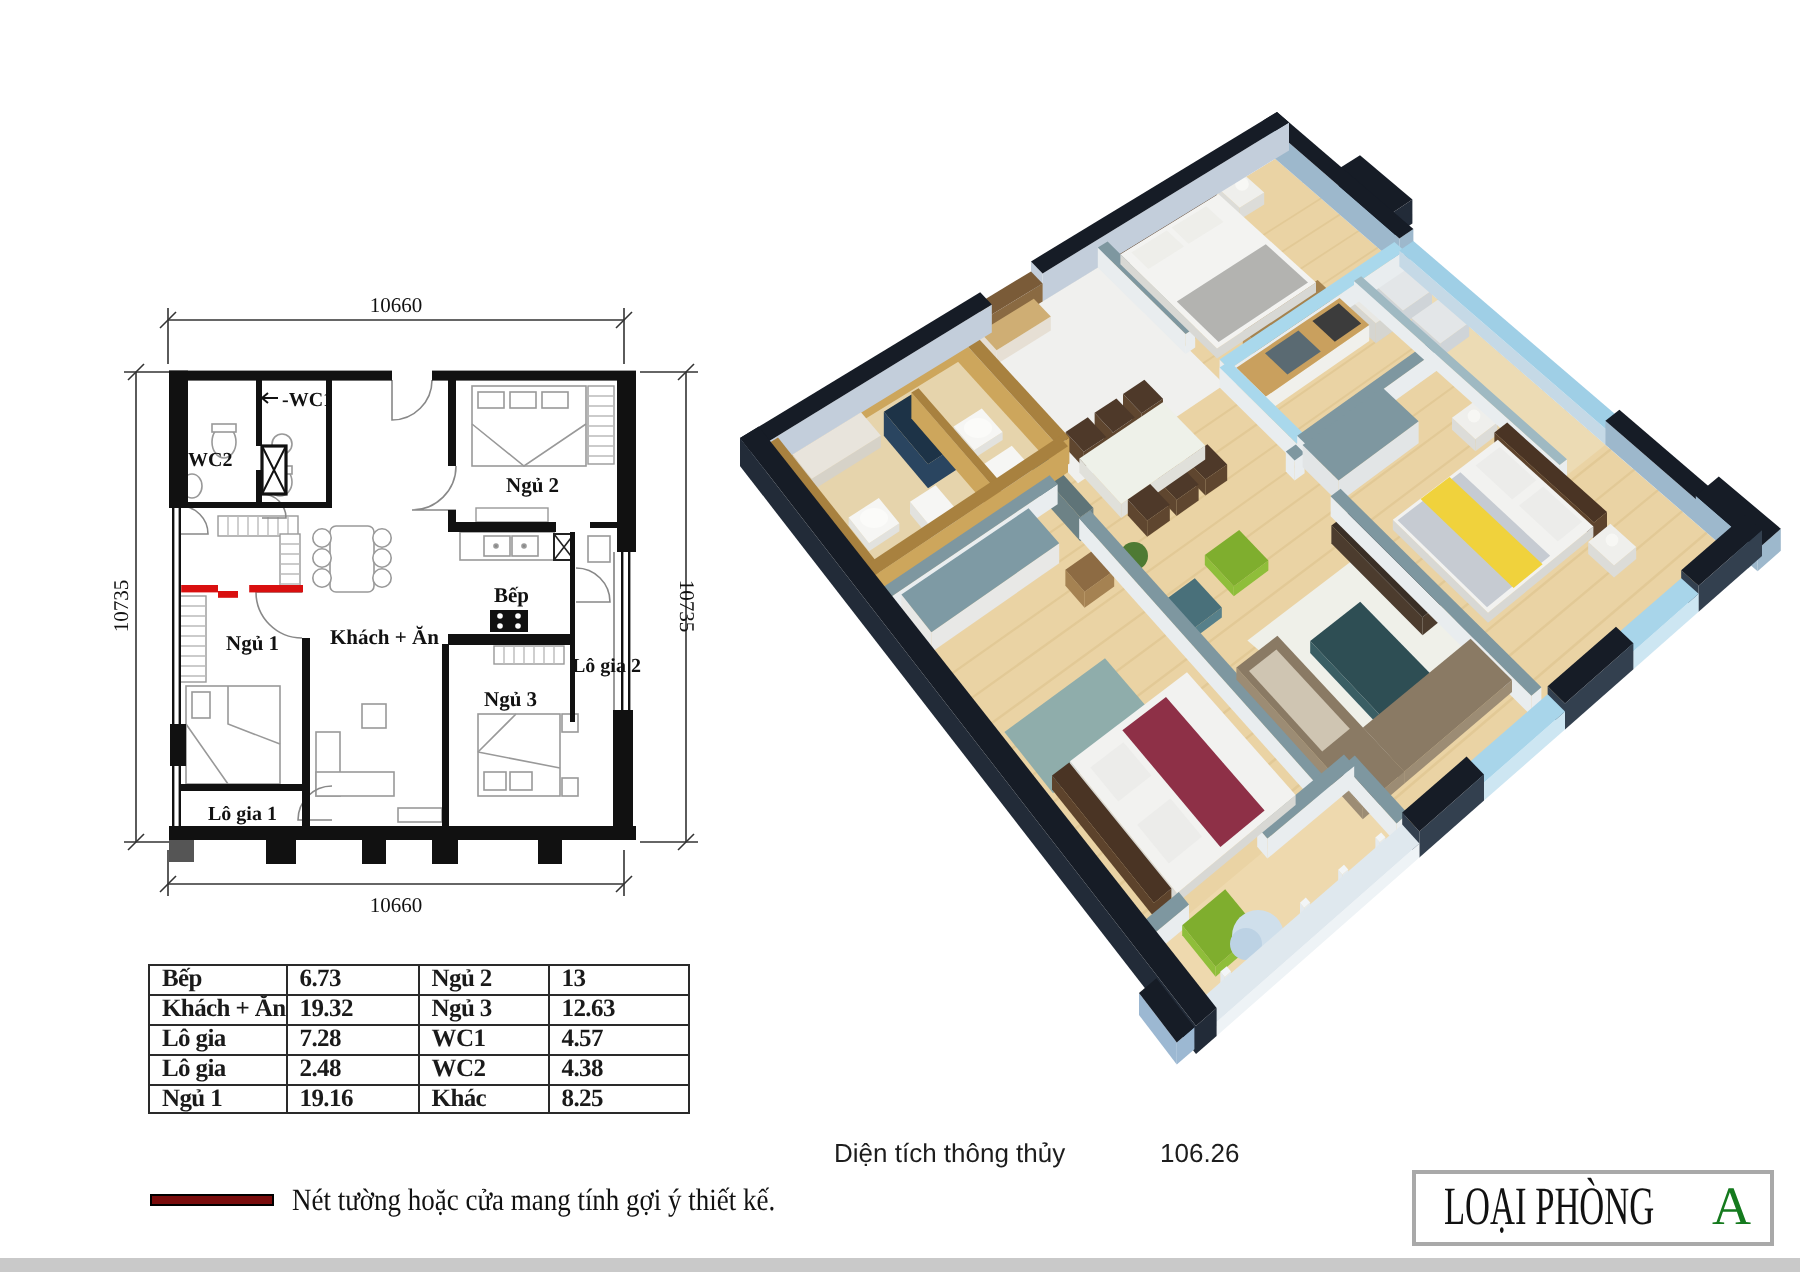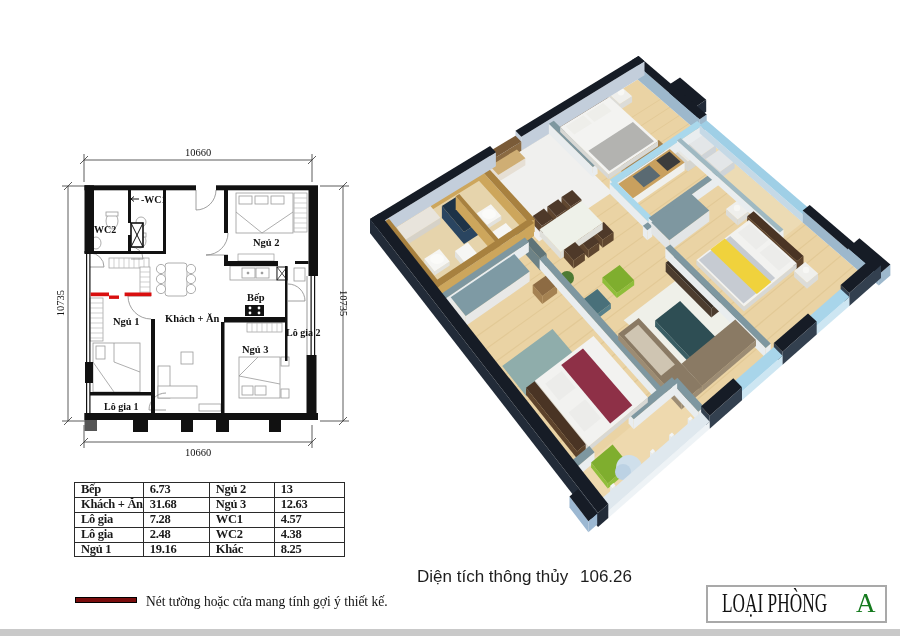--- a/index.html
+++ b/index.html
@@ -6,21 +6,21 @@
       font-family:"Liberation Sans",sans-serif;}
 #page svg{position:absolute;left:0;top:0;}
 table.areas{position:absolute;left:74px;top:482px;border-collapse:collapse;
   font-family:"Liberation Serif",serif;font-size:12.5px;font-weight:bold;color:#1a1a1a;letter-spacing:-0.3px;}
 table.areas td{border:1.3px solid #2a2a2a;height:13.9px;line-height:13.6px;padding:0 0 0 6px;white-space:nowrap;overflow:hidden;}
 td.c1{width:61px}td.c2{width:59px}td.c3{width:58px}td.c4{width:63px}
 .legend{position:absolute;left:75px;top:595px;height:12px;}
 .legline{position:absolute;left:0;top:2px;width:62px;height:6px;background:#7a0c0c;border:1.6px solid #000;box-sizing:border-box;}
 .legtext{position:absolute;left:71px;top:-3px;white-space:nowrap;font-family:"Liberation Serif",serif;
   font-size:15.5px;color:#111;transform:scaleX(0.87);transform-origin:0 0;}
-.dientich{position:absolute;left:417px;top:565px;font-size:17px;color:#1d1d1d;
+.dientich{position:absolute;left:417px;top:565px;font-size:13px;color:#1d1d1d;
   font-family:"Liberation Sans",sans-serif;}
 .dientich .row{height:24px;line-height:24px;white-space:nowrap;}
 .dientich .row{position:relative;}
 .dientich .num{position:absolute;left:163px;top:0;}
 .loai{position:absolute;left:706px;top:585px;width:177px;height:34px;border:2px solid #a9a9a9;
   background:#fff;font-family:Liberation Serif, serif;}
 .loai .t{position:absolute;left:14px;top:1px;font-size:27px;color:#111;white-space:nowrap;
   transform:scaleX(0.64);transform-origin:0 0;}
 .loai .a{position:absolute;left:148px;top:1px;font-size:27px;color:#157a1e;}
 .graybar{position:absolute;left:0;top:629px;width:900px;height:7px;background:#c9c9c9;}
@@ -919,21 +919,21 @@
 <table class="areas">
       <tbody>
 <tr>
           <td class="c1">Bếp</td>
           <td class="c2">6.73</td>
           <td class="c3">Ngủ 2</td>
           <td class="c4">13</td>
         </tr>
 <tr>
           <td>Khách + Ăn</td>
-          <td>31.68</td>
+          <td>19.32</td>
           <td>Ngủ 3</td>
           <td>12.63</td>
         </tr>
 <tr>
           <td>Lô gia</td>
           <td>7.28</td>
           <td>WC1</td>
           <td>4.57</td>
         </tr>
 <tr>

